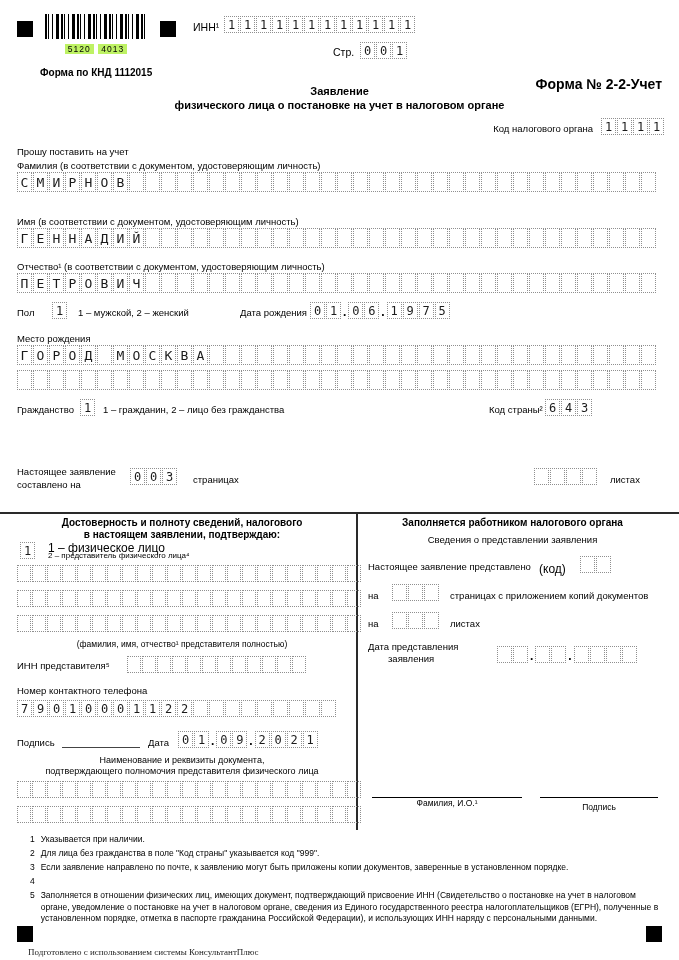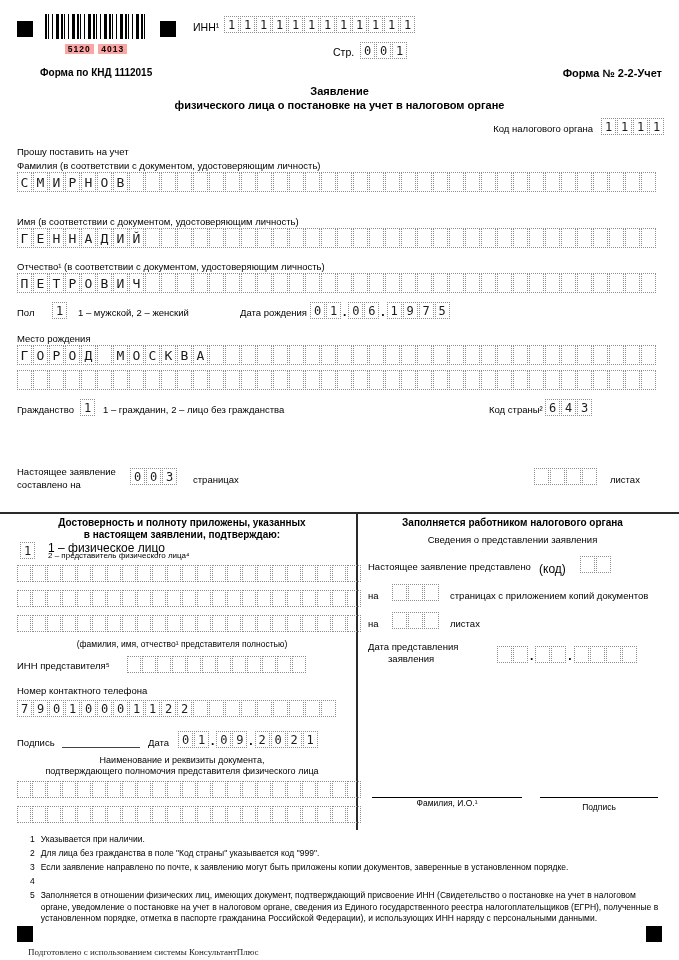--- a/index.html
+++ b/index.html
@@ -6,21 +6,21 @@
   .page{position:relative;width:679px;height:960px;background:#fff;overflow:hidden;
         font-family:"Liberation Sans",sans-serif;color:#000;}
   .abs{position:absolute;}
   .lbl{font-size:9.5px;white-space:nowrap;}
   .lbl-sm{font-size:8.5px;white-space:nowrap;}
   .b{font-weight:bold;}
   .center{text-align:center;}
   .sq{width:16px;height:16px;background:#000;}
   .barcode{width:102px;height:25px;
      background:repeating-linear-gradient(90deg,#000 0 2px,#fff 2px 3px,#000 3px 4px,#fff 4px 7px,#000 7px 8px,#fff 8px 11px,#000 11px 14px,#fff 14px 16px);}
-  .barcode-num{font-size:8.5px;letter-spacing:1px;background:#fca5a5;padding:0 3px;font-weight:bold;}
+  .barcode-num{font-size:8.5px;letter-spacing:1px;background:#bef264;padding:0 3px;}
   .cells{display:inline-flex;gap:1px;}
   .cell{box-sizing:border-box;width:15px;height:17px;border:1px dotted #8f8f8f;
         display:flex;align-items:center;justify-content:center;
         font-family:"DejaVu Sans Mono",monospace;font-size:12px;color:#1a1a1a;}
   .cells.tall .cell{height:20px;font-size:13px;}
   .cells.sm .cell{width:14px;height:17px;font-size:11.5px;}
   .dot{font-weight:bold;font-size:12px;margin:0 2px;align-self:flex-end;}
   .hr{background:#2a2a2a;height:2px;}
   .vr{background:#2a2a2a;width:2px;}
   .sigline{border-top:1.5px solid #000;}
@@ -62,21 +62,21 @@
     </div>
 
   <div class="abs lbl" style="left:333px;top:46px;font-size:10.5px;">Стр.</div>
   <div class="abs cells" style="left:360px;top:42px;">
       <span class="cell">0</span>
       <span class="cell">0</span>
       <span class="cell">1</span>
     </div>
 
   <div class="abs lbl b" style="left:40px;top:67px;font-size:10px;">Форма по КНД 1112015</div>
-  <div class="abs lbl b" style="right:17px;top:67px;font-size:11px;">Форма № 2-2-Учет</div>
+  <div class="abs lbl b" style="right:17px;top:76px;font-size:14px;">Форма № 2-2-Учет</div>
 
   <div class="abs b center" style="left:0;top:85px;width:679px;font-size:11px;">Заявление</div>
   <div class="abs b center" style="left:0;top:99px;width:679px;font-size:11px;">физического лица о постановке на учет в налоговом органе</div>
 
   <div class="abs lbl" style="right:86px;top:123px;">Код налогового органа</div>
   <div class="abs cells" style="left:601px;top:118px;">
       <span class="cell">1</span>
       <span class="cell">1</span>
       <span class="cell">1</span>
       <span class="cell">1</span>
@@ -351,21 +351,21 @@
       <span class="cell"></span>
       <span class="cell"></span>
       <span class="cell"></span>
       <span class="cell"></span>
     </div>
   <div class="abs lbl" style="left:610px;top:474px;">листах</div>
 
   <div class="abs hr" style="left:0;top:512px;width:679px;"></div>
   <div class="abs vr" style="left:356px;top:512px;height:318px;"></div>
 
-  <div class="abs lbl b center" style="left:17px;top:517px;width:330px;font-size:10px;">Достоверность и полноту приложены, указанных</div>
+  <div class="abs lbl b center" style="left:17px;top:517px;width:330px;font-size:10px;">Достоверность и полноту сведений, налогового</div>
   <div class="abs lbl b center" style="left:17px;top:529px;width:330px;font-size:10px;">в настоящем заявлении, подтверждаю:</div>
 
   <div class="abs cells" style="left:20px;top:542px;">
       <span class="cell">1</span>
     </div>
   <div class="abs lbl-sm" style="left:48px;top:541px;font-size:12px;">1 – физическое лицо</div>
   <div class="abs lbl-sm" style="left:48px;top:551px;font-size:8px;">2 – представитель физического лица⁴</div>
 
   <div class="abs cells sm" style="left:17px;top:565px;">
       <span class="cell"></span>

